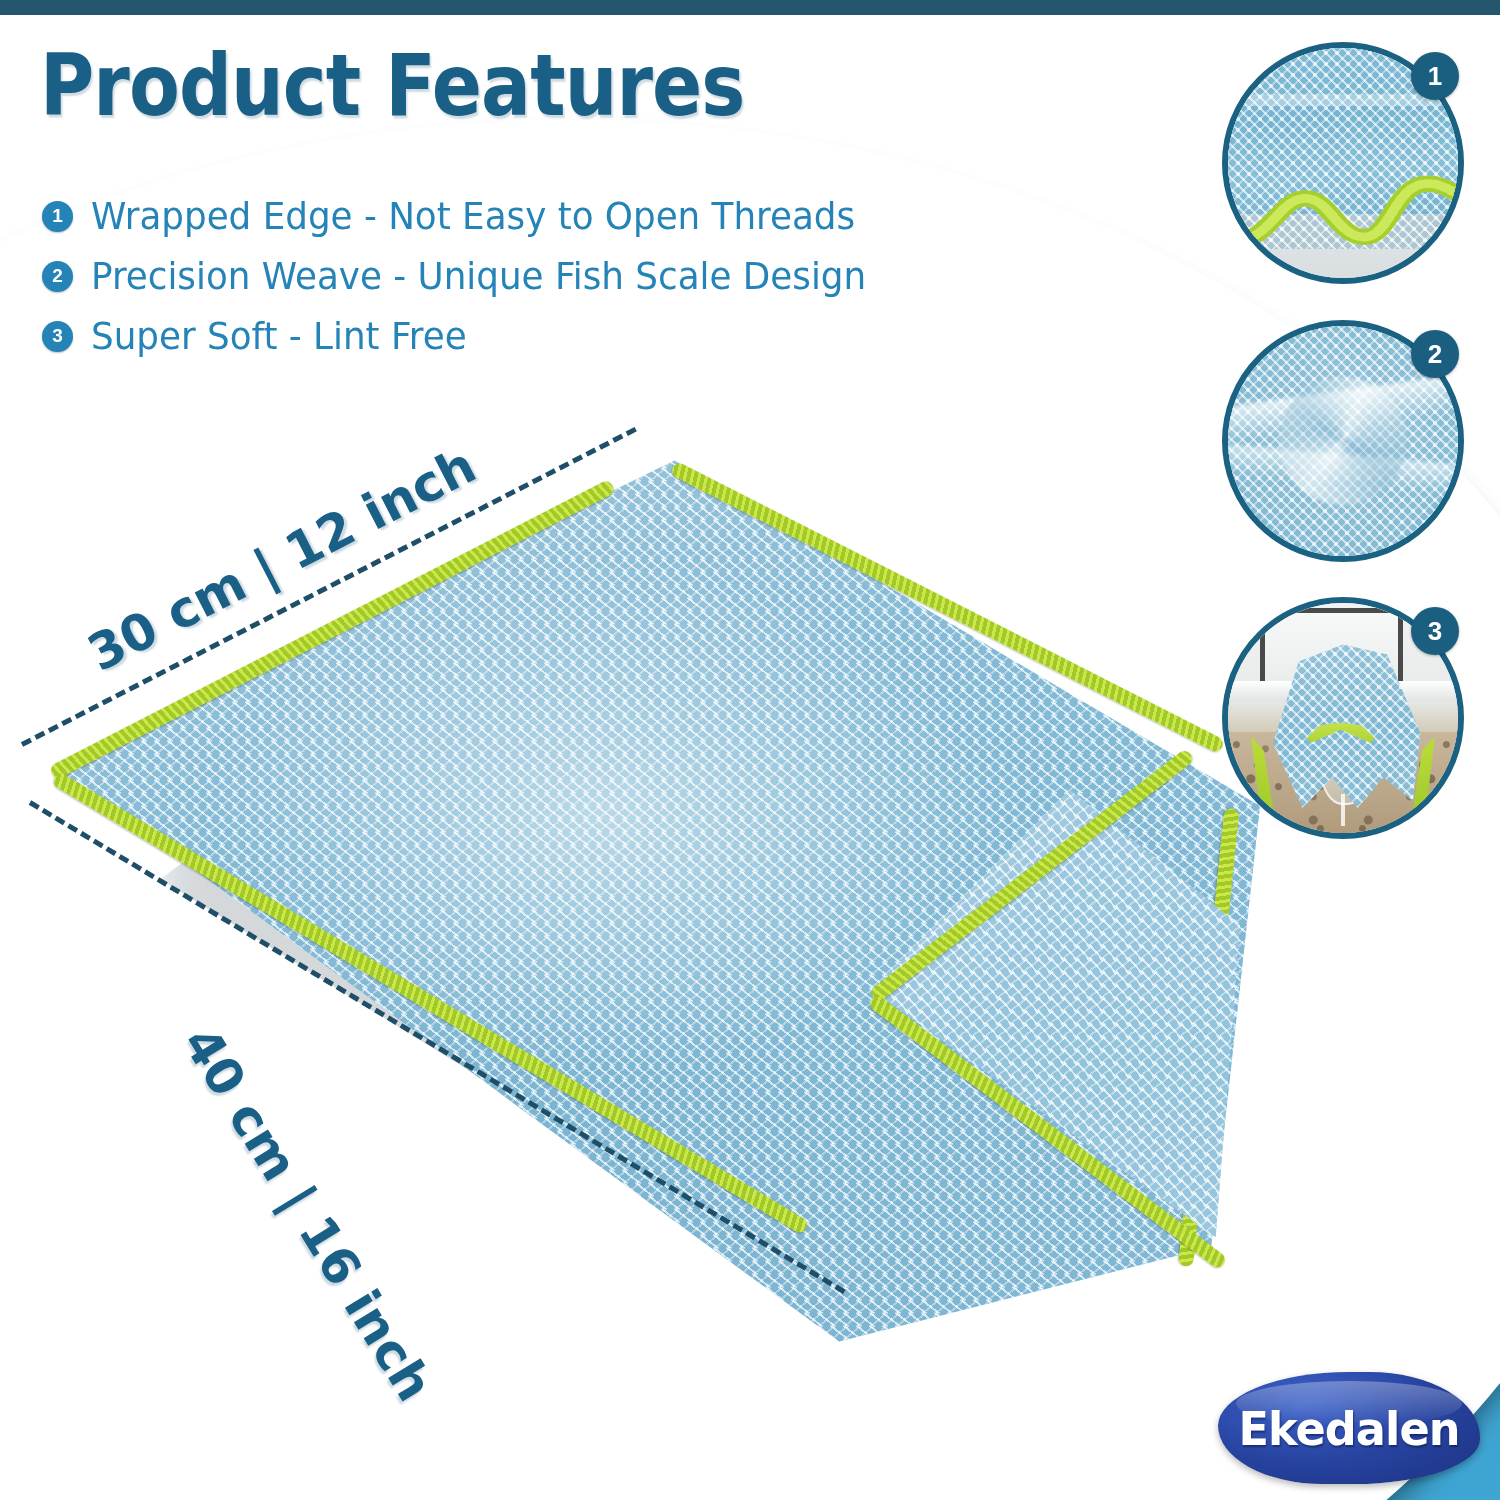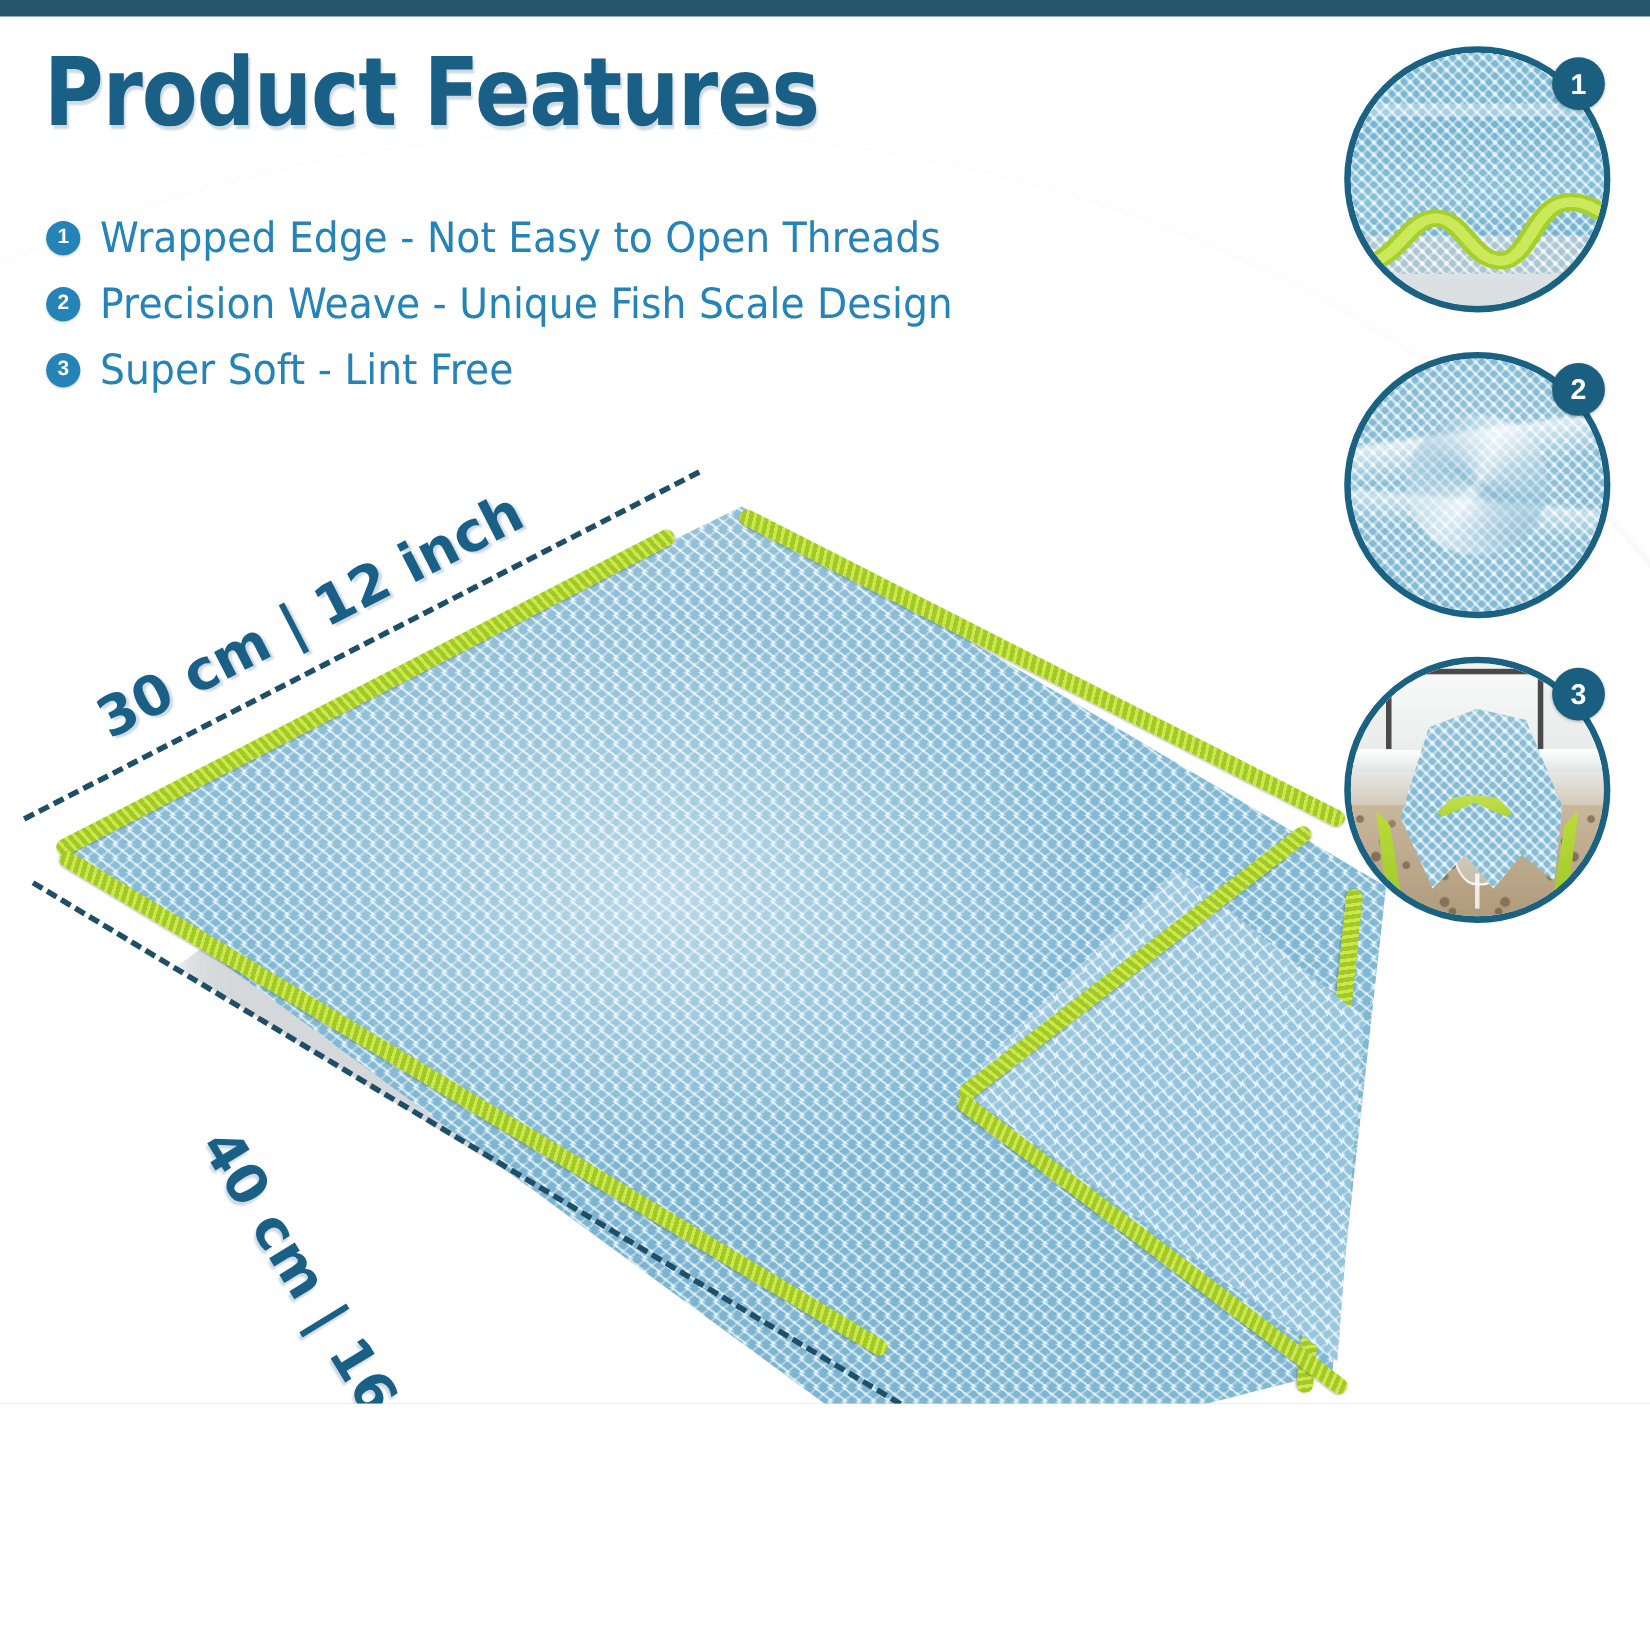--- a/index.html
+++ b/index.html
@@ -9,21 +9,21 @@
   }
   body {
     width: 1500px;
     height: 1500px;
     font-family: "Liberation Sans", sans-serif;
     overflow: hidden;
   }
   #stage {
     position: relative;
     width: 1500px;
-    height: 1276px;
+    height: 1500px;
     overflow: hidden;
     background: #ffffff;
   }
 
   
   .bg-base {
     position: absolute;
     inset: 0;
     background: #ffffff;
   }
@@ -485,14 +485,18 @@
     <div class="edge" style="left:873px; top:990px; width:400px; transform:rotate(-37.5deg);"></div>
     <div class="edge" style="left:872px; top:992px; width:440px; transform:rotate(37.0deg);"></div>
 
     <div class="dash-line" style="left:22px; top:742px; width:690px; transform:rotate(-27.2deg);"></div>
     <div class="dash-line" style="left:30px; top:800px; width:950px; transform:rotate(31.0deg);"></div>
 
     <div class="dim-label" style="left:92px; top:628px; transform:rotate(-27.2deg);">30 cm | 12 inch</div>
     <div class="dim-label" style="left:196px; top:1003px; transform:rotate(58.5deg);">40 cm | 16 inch</div>
   </div>
 
+  <div class="brand">
+    <div class="brand-blob"></div>
+    <div class="brand-text">Ekedalen</div>
+  </div>
 
 </div>
 
 </body></html>

